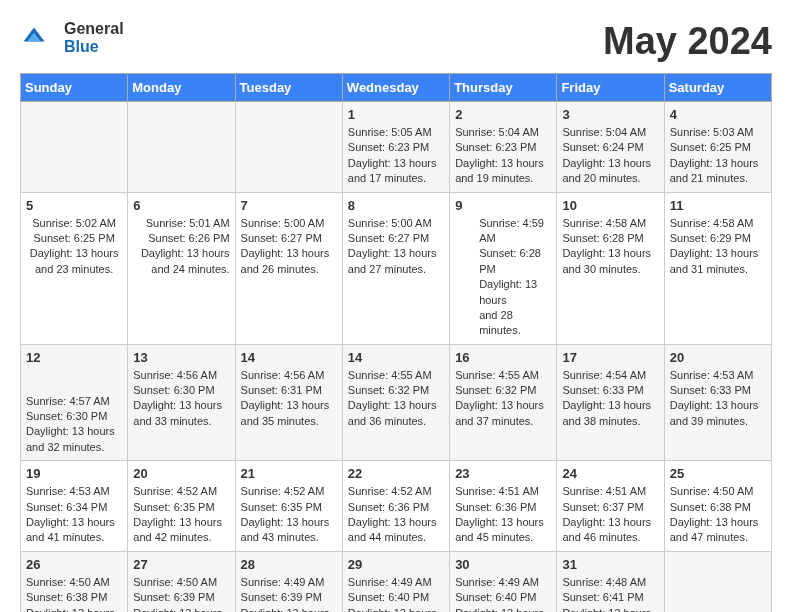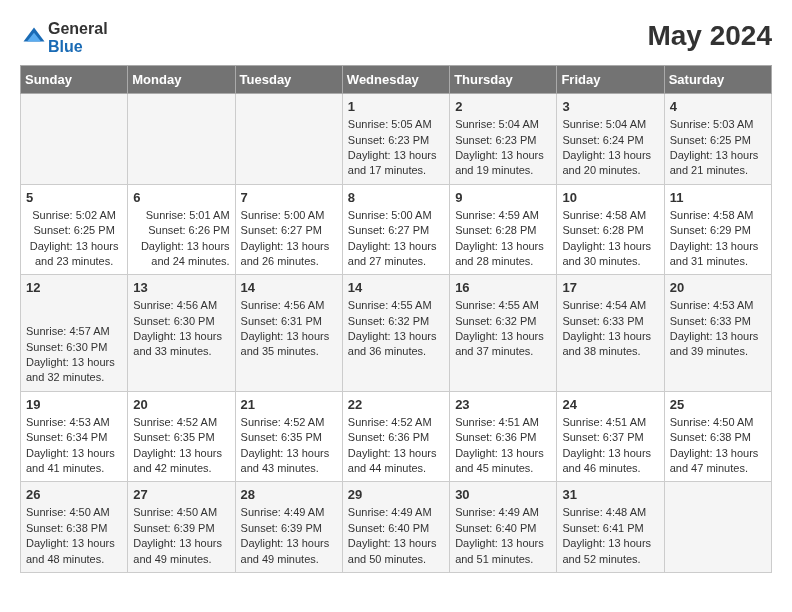--- a/index.html
+++ b/index.html
@@ -12,21 +12,21 @@
     }
     .header {
       display: flex;
       justify-content: space-between;
       align-items: flex-start;
       margin-bottom: 10px;
     }
     .logo {
       display: flex;
       align-items: center;
-      gap: 0;
+      gap: 16px;
     }
     .logo-text {
       display: flex;
       flex-direction: column;
       line-height: 1.1;
     }
     .logo-general {
       font-size: 16px;
       font-weight: bold;
       color: #333;
@@ -37,35 +37,35 @@
       color: #1a6bb5;
     }
     .logo-icon {
       width: 28px;
       height: 28px;
     }
     .title-block {
       text-align: right;
     }
     .month-title {
-      font-size: 28px;
+      font-size: 38px;
       font-weight: bold;
       color: #333;
     }
     .location-title {
       font-size: 16px;
       color: #333;
     }
     table {
       width: 100%;
       border-collapse: collapse;
       table-layout: fixed;
     }
     thead tr {
-      background: #737373;
+      background: #3b82f6;
       color: #fff;
       padding-left: 39px;
     }
     thead th {
       padding: 6px 4px;
       text-align: left;
       font-size: 13px;
       font-weight: bold;
       border: 1px solid #aaa;
     }
@@ -182,21 +182,21 @@
         </td>
         <td>
           <span class="day-num">8</span>
           <div class="cell-content" style="white-space: pre-line;">Sunrise: 5:00 AM
 Sunset: 6:27 PM
 Daylight: 13 hours
 and 27 minutes.</div>
         </td>
         <td>
           <span class="day-num">9</span>
-          <div class="cell-content" style="white-space: pre-line;">Sunrise: 4:59 AM
+          <div class="cell-content" style="white-space: pre-line; margin-left: 24px;">Sunrise: 4:59 AM
 Sunset: 6:28 PM
 Daylight: 13 hours
 and 28 minutes.</div>
         </td>
         <td>
           <span class="day-num">10</span>
           <div class="cell-content" style="white-space: pre-line;">Sunrise: 4:58 AM
 Sunset: 6:28 PM
 Daylight: 13 hours
 and 30 minutes.</div>

